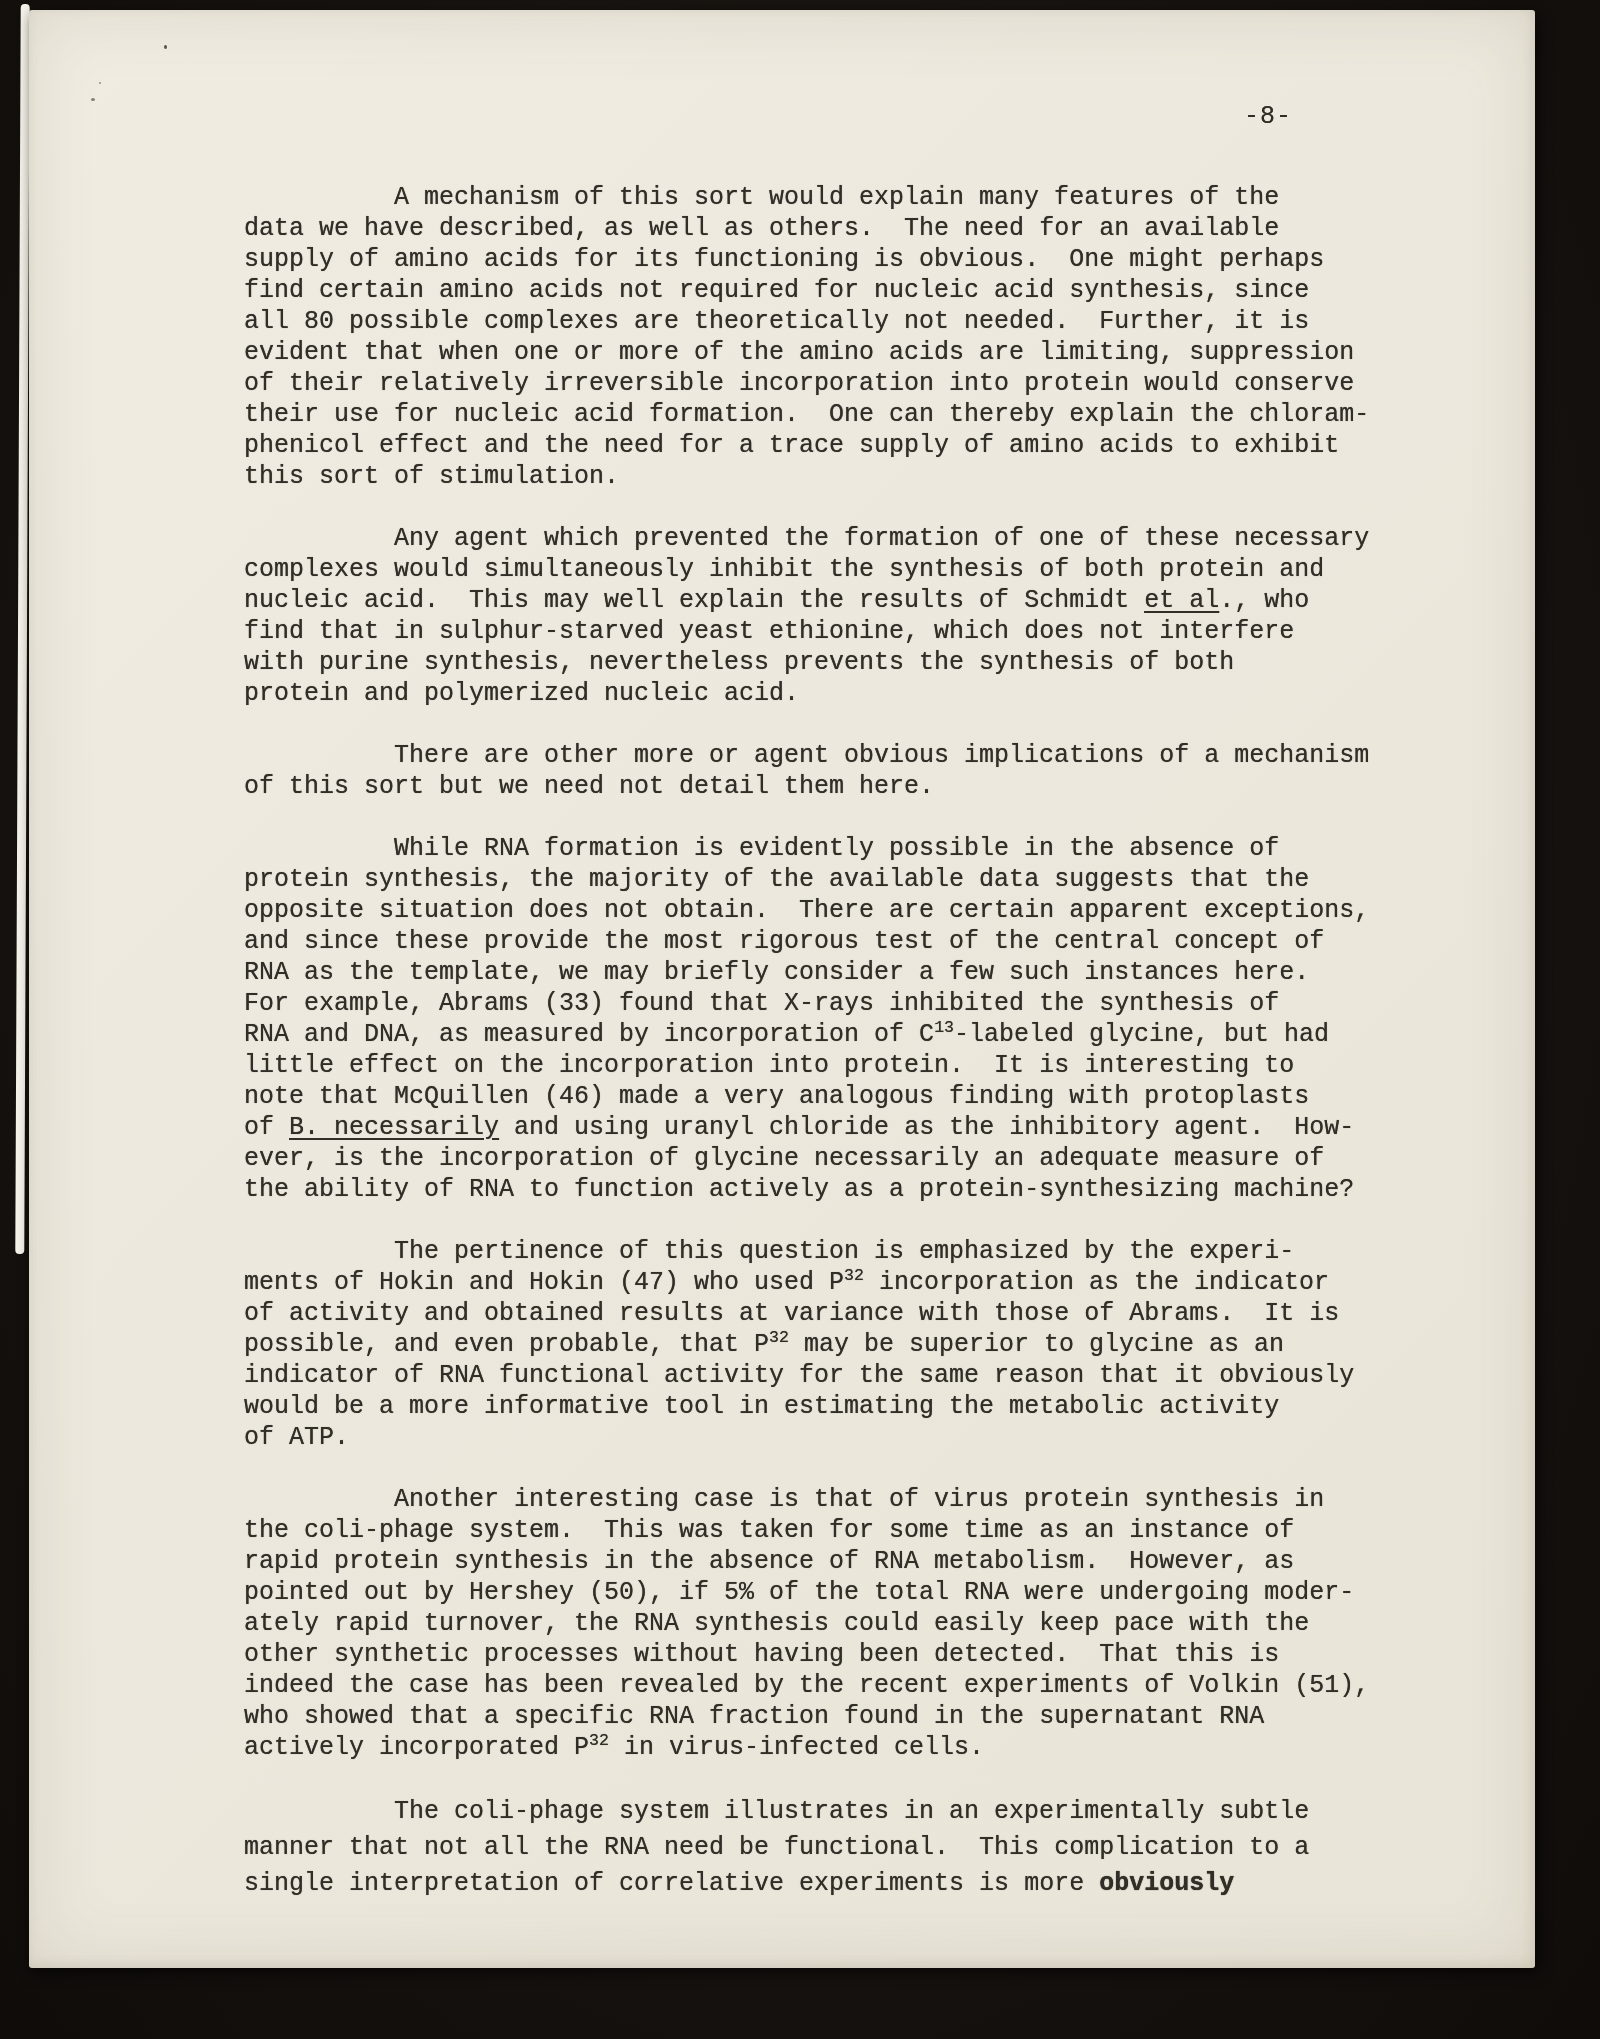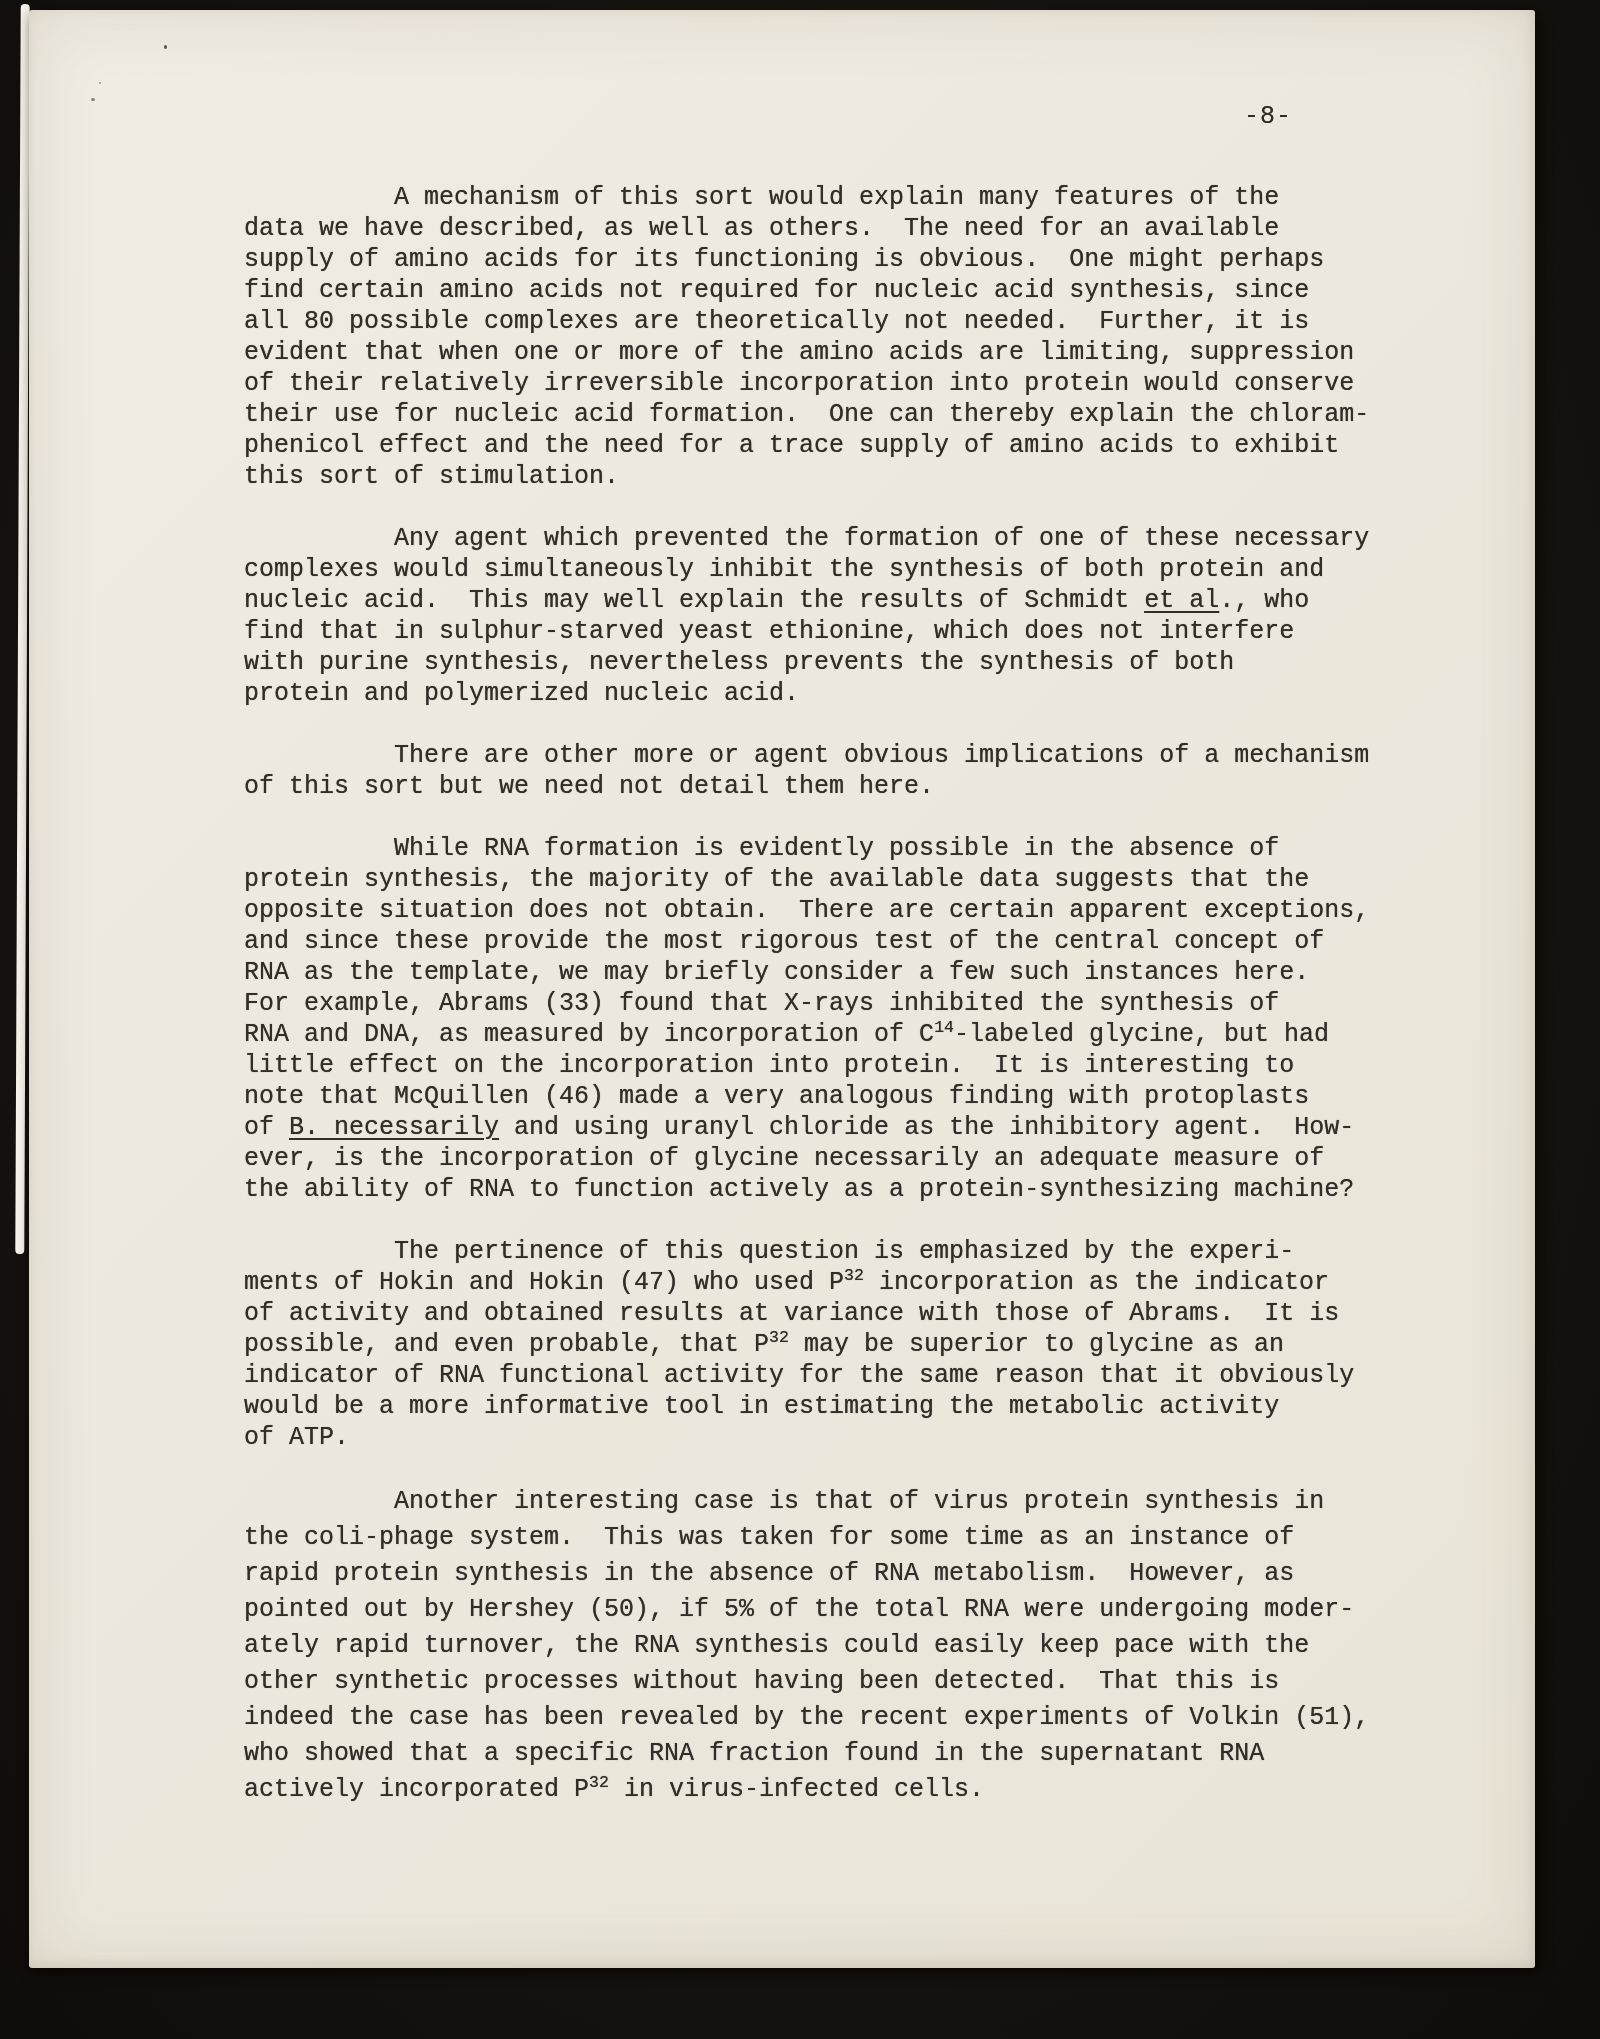--- a/index.html
+++ b/index.html
@@ -117,21 +117,21 @@
 with purine synthesis, nevertheless prevents the synthesis of both
 protein and polymerized nucleic acid.</p>
       <p class="para">There are other more or agent obvious implications of a mechanism
 of this sort but we need not detail them here.</p>
       <p class="para">While RNA formation is evidently possible in the absence of
 protein synthesis, the majority of the available data suggests that the
 opposite situation does not obtain.  There are certain apparent exceptions,
 and since these provide the most rigorous test of the central concept of
 RNA as the template, we may briefly consider a few such instances here.
 For example, Abrams (33) found that X-rays inhibited the synthesis of
-RNA and DNA, as measured by incorporation of C<sup>14</sup>-labeled glycine, but had
+RNA and DNA, as measured by incorporation of C<sup>13</sup>-labeled glycine, but had
 little effect on the incorporation into protein.  It is interesting to
 note that McQuillen (46) made a very analogous finding with protoplasts
 of <span class="u">B. necessarily</span> and using uranyl chloride as the inhibitory agent.  How-
 ever, is the incorporation of glycine necessarily an adequate measure of
 the ability of RNA to function actively as a protein-synthesizing machine?</p>
       <p class="para">The pertinence of this question is emphasized by the experi-
 ments of Hokin and Hokin (47) who used P<sup>32</sup> incorporation as the indicator
 of activity and obtained results at variance with those of Abrams.  It is
 possible, and even probable, that P<sup>32</sup> may be superior to glycine as an
 indicator of RNA functional activity for the same reason that it obviously
@@ -139,14 +139,17 @@
 of ATP.</p>
       <p class="para">Another interesting case is that of virus protein synthesis in
 the coli-phage system.  This was taken for some time as an instance of
 rapid protein synthesis in the absence of RNA metabolism.  However, as
 pointed out by Hershey (50), if 5% of the total RNA were undergoing moder-
 ately rapid turnover, the RNA synthesis could easily keep pace with the
 other synthetic processes without having been detected.  That this is
 indeed the case has been revealed by the recent experiments of Volkin (51),
 who showed that a specific RNA fraction found in the supernatant RNA
 actively incorporated P<sup>32</sup> in virus-infected cells.</p>
+      <p class="para">The coli-phage system illustrates in an experimentally subtle
+manner that not all the RNA need be functional.  This complication to a
+single interpretation of correlative experiments is more <b>obviously</b></p>
     </div>
 </div>
 
 </body></html>

